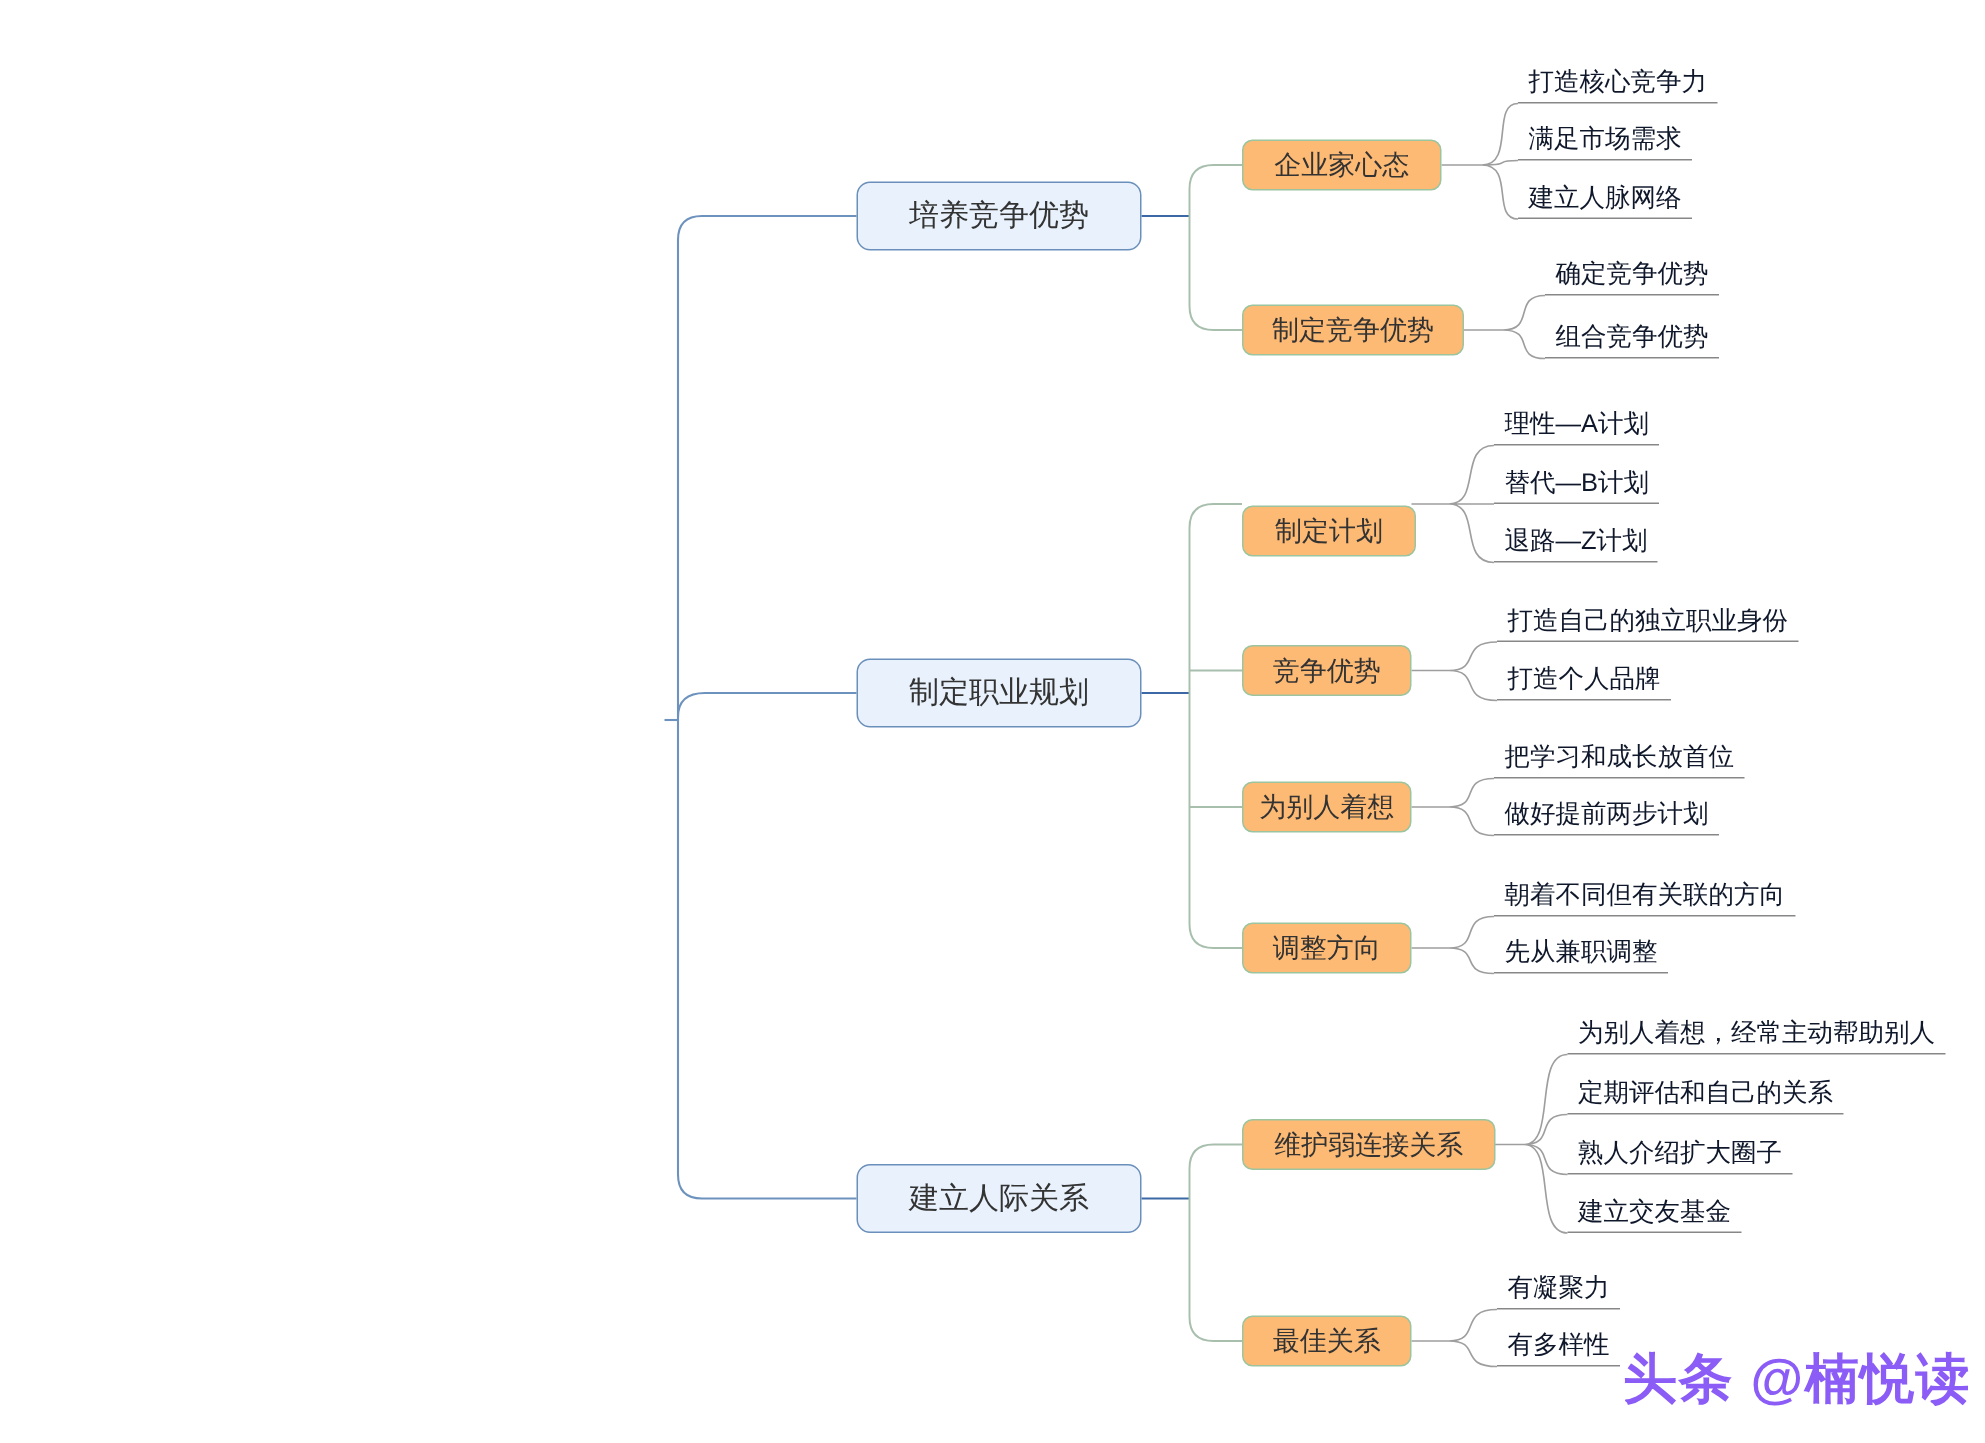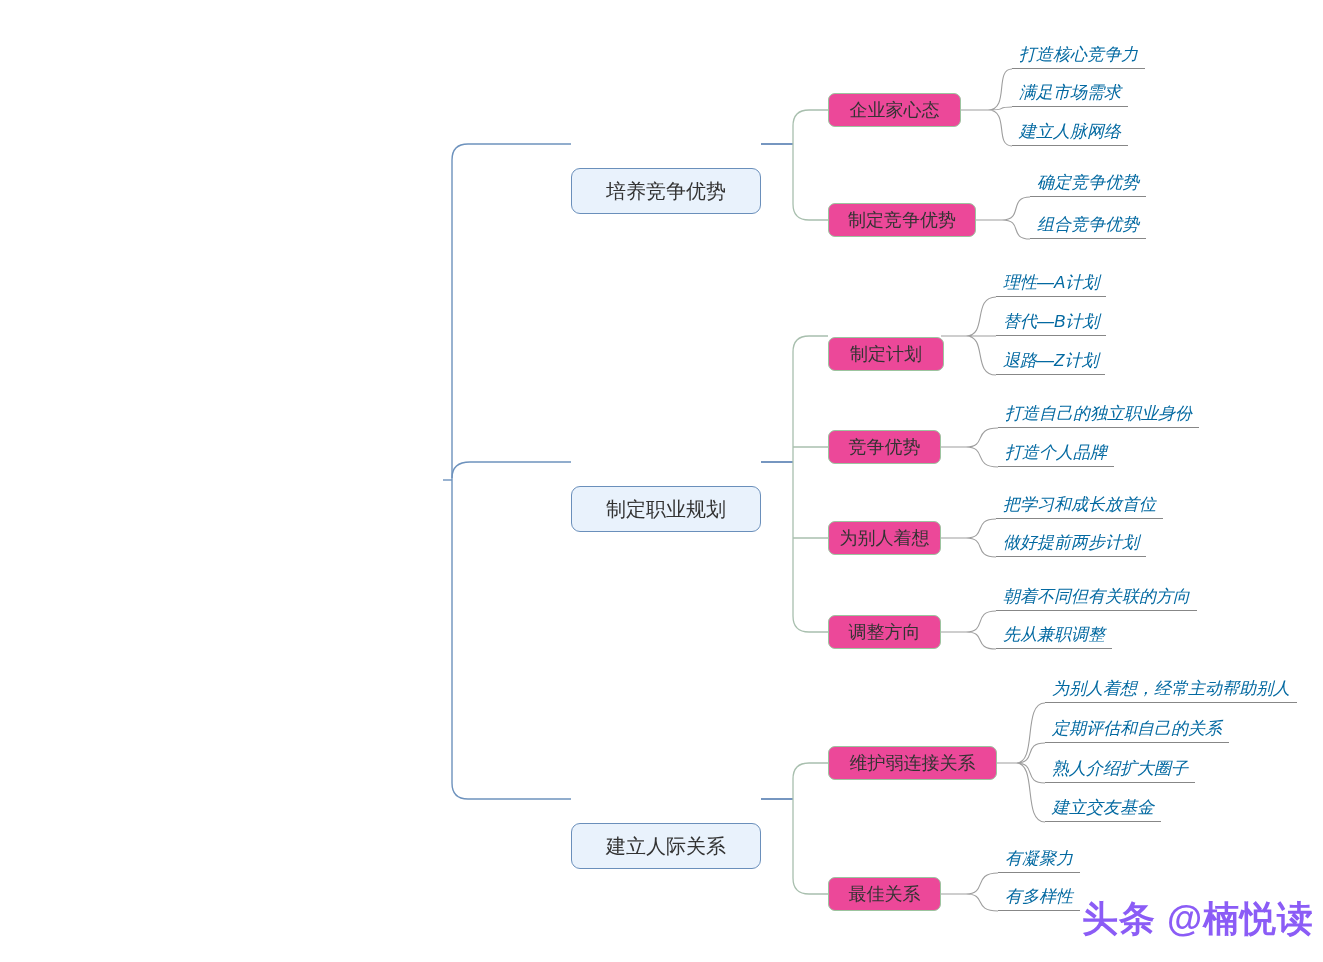--- a/index.html
+++ b/index.html
@@ -12,31 +12,30 @@
         white-space:nowrap;color:#333333;}
   .root{
     left:46px;top:449px;width:398px;height:60px;line-height:58px;
     background:#f1f1f1;border:1.4px solid #4f4f4f;border-radius:12px;
     font-size:24px;color:#222222;letter-spacing:1px;
   }
   .main{
     width:190px;height:46px;line-height:44px;left:571px;
     background:#e9f2fc;border:1.3px solid #6a8fbb;border-radius:9px;
     font-size:20px;
-    margin-top:47px;
   }
   .sub{
     left:828px;height:34px;line-height:32px;
-    background:#ec4899;border:1.2px solid #9cc49f;border-radius:7px;
+    background:#fdba74;border:1.2px solid #9cc49f;border-radius:7px;
     font-size:18px;
   }
   .leaf{
     position:absolute;z-index:2;white-space:nowrap;
-    font-size:17px;line-height:22px;color:#0369a1;
-    padding:0 7px 2px 7px;border-bottom:1.2px solid #878787;font-style:italic;
+    font-size:17px;line-height:22px;color:#0f172a;
+    padding:0 7px 2px 7px;border-bottom:1.2px solid #878787;
   }
   .watermark{
     position:absolute;z-index:3;left:1082px;top:895px;
     font-size:36px;font-weight:bold;color:#8b5cf6;letter-spacing:1px;
     white-space:nowrap;
   }
 </style>
 </head>
 <body>
 

